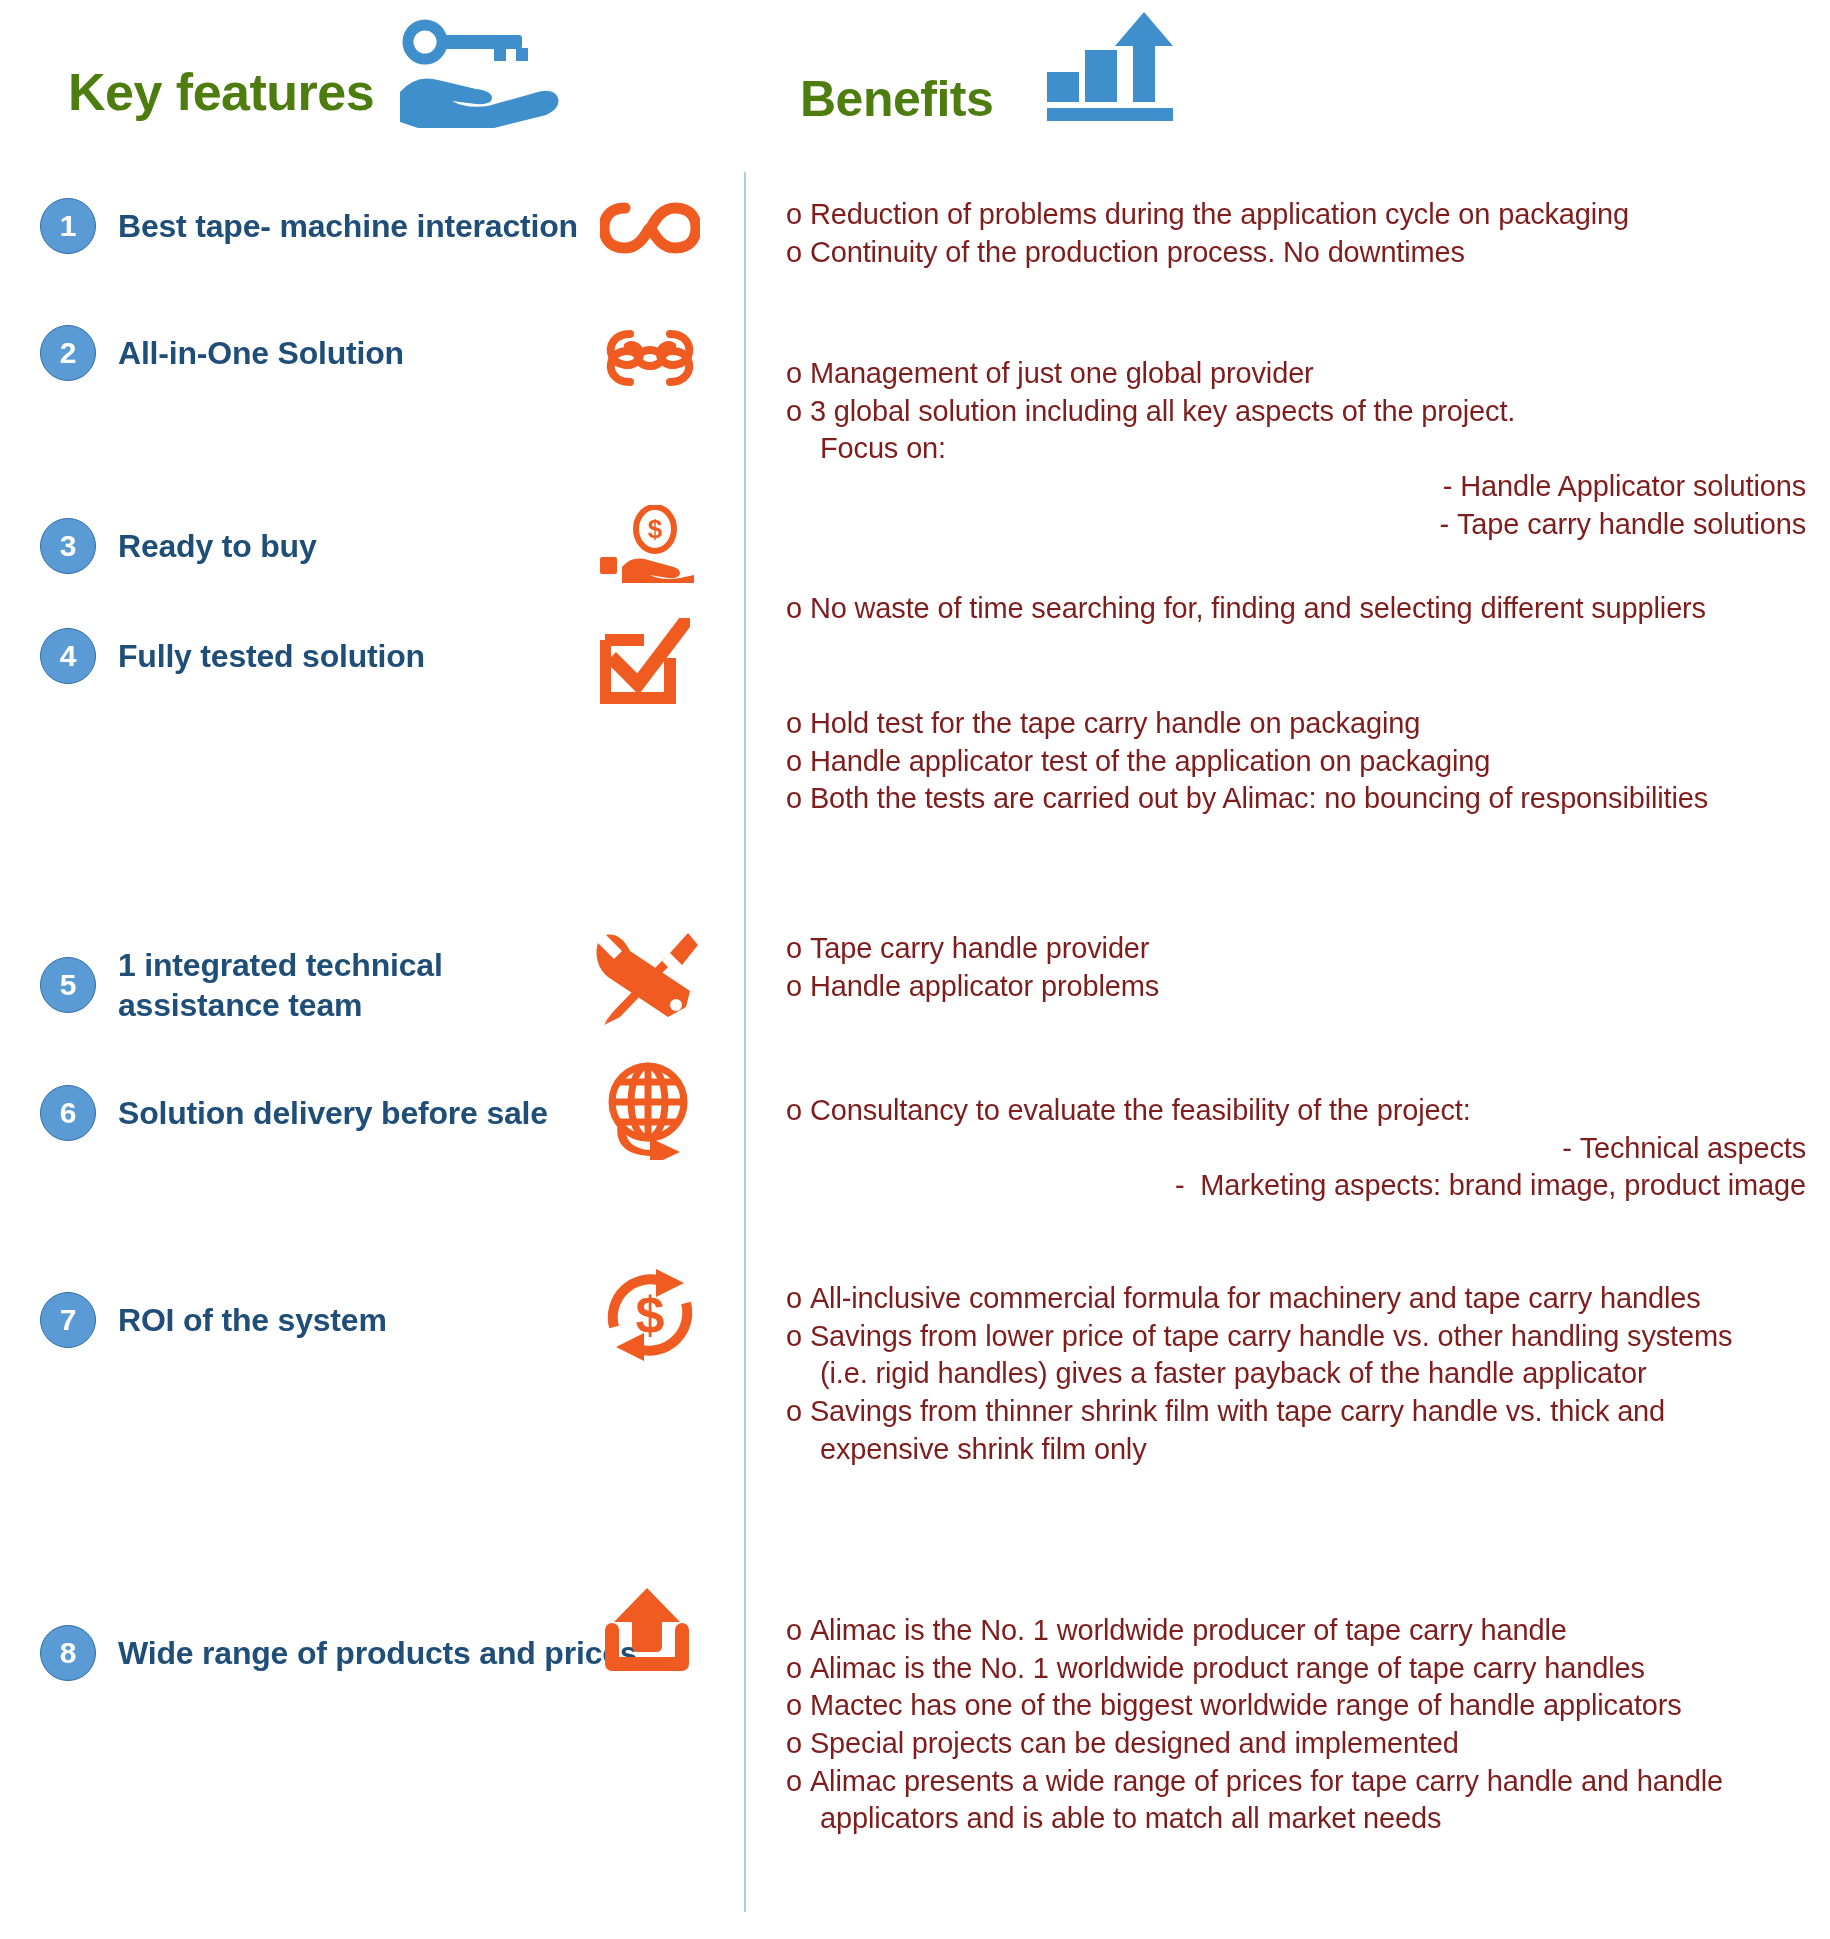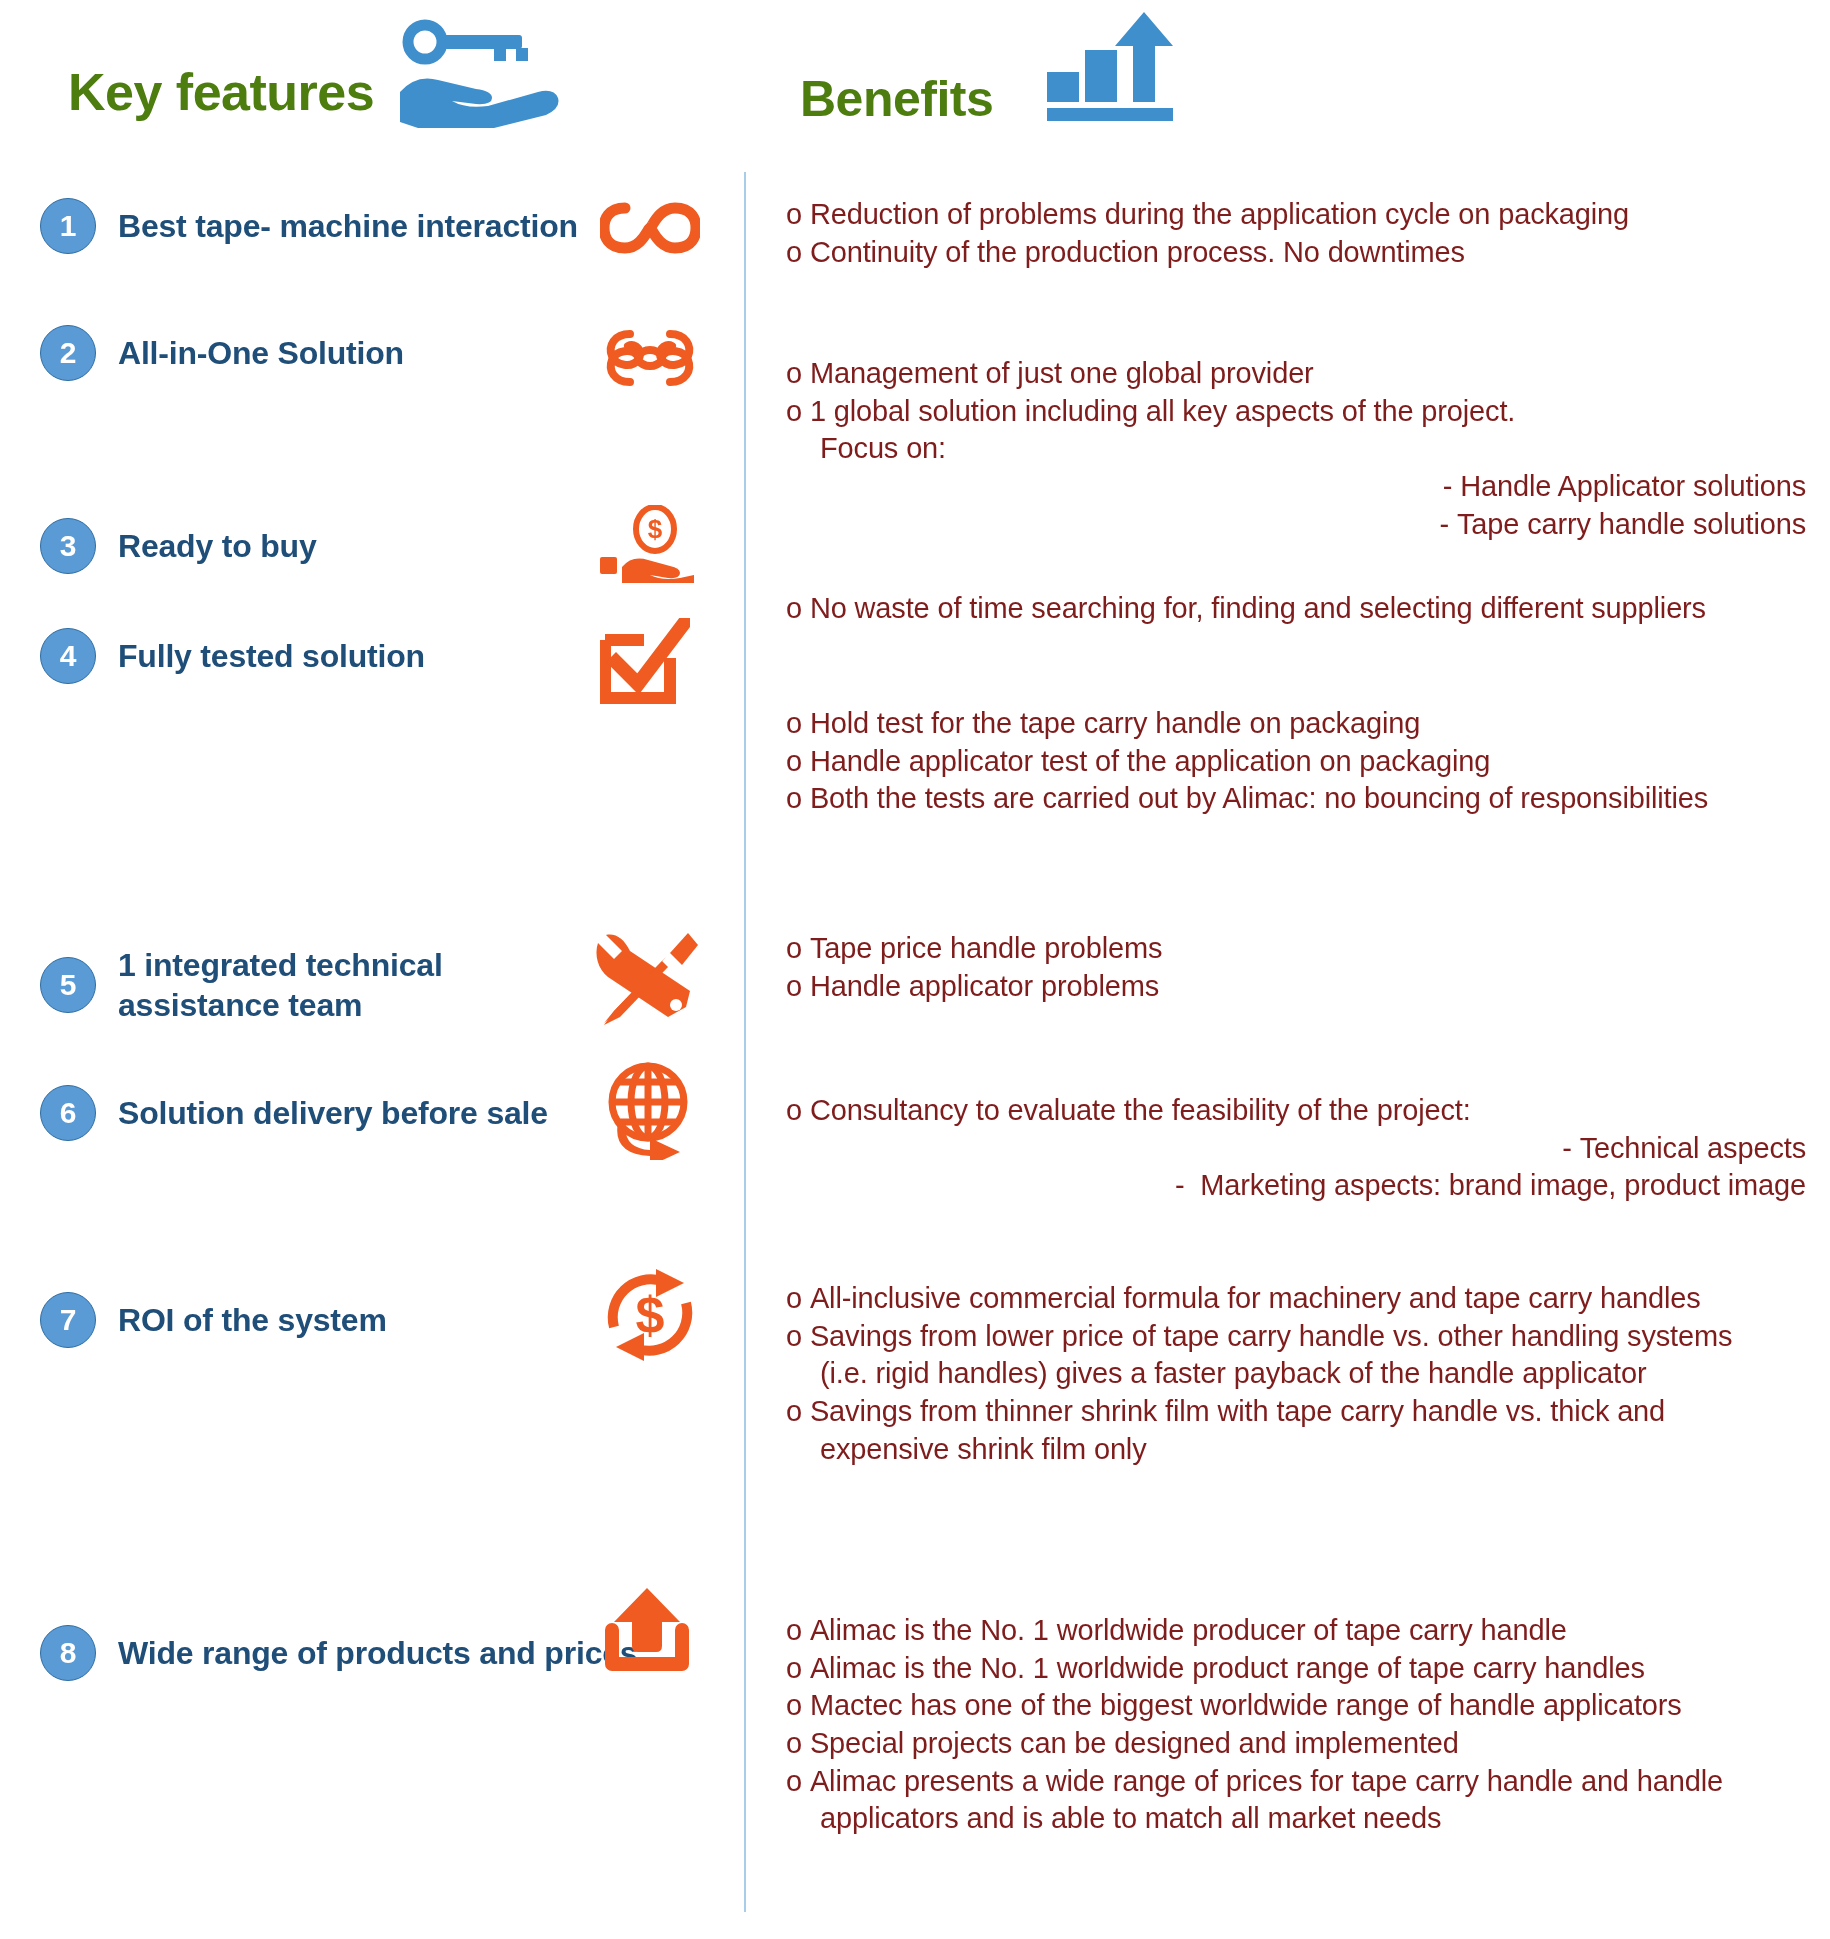--- a/index.html
+++ b/index.html
@@ -201,35 +201,35 @@
     </g>
   </svg>
 </div>
 
 <div class="bn-block" style="top:196px">
     <div class="bn-line lvl0"><span class="ob">o </span><span>Reduction of problems during the application cycle on packaging</span></div>
     <div class="bn-line lvl0"><span class="ob">o </span><span>Continuity of the production process. No downtimes</span></div>
   </div>
 <div class="bn-block" style="top:355px">
     <div class="bn-line lvl0"><span class="ob">o </span><span>Management of just one global provider</span></div>
-    <div class="bn-line lvl0"><span class="ob">o </span><span>1 global solution including all key aspects of the project.</span></div>
+    <div class="bn-line lvl0"><span class="ob">o </span><span>3 global solution including all key aspects of the project.</span></div>
     <div class="bn-line lvl1 cont"><span>Focus on:</span></div>
     <div class="bn-line lvl2"><span class="ob">- </span><span>Handle Applicator solutions</span></div>
     <div class="bn-line lvl2"><span class="ob">- </span><span>Tape carry handle solutions</span></div>
   </div>
 <div class="bn-block" style="top:590px">
     <div class="bn-line lvl0"><span class="ob">o </span><span>No waste of time searching for, finding and selecting different suppliers</span></div>
   </div>
 <div class="bn-block" style="top:705px">
     <div class="bn-line lvl0"><span class="ob">o </span><span>Hold test for the tape carry handle on packaging</span></div>
     <div class="bn-line lvl0"><span class="ob">o </span><span>Handle applicator test of the application on packaging</span></div>
     <div class="bn-line lvl0"><span class="ob">o </span><span>Both the tests are carried out by Alimac: no bouncing of responsibilities</span></div>
   </div>
 <div class="bn-block" style="top:930px">
-    <div class="bn-line lvl0"><span class="ob">o </span><span>Tape price handle problems</span></div>
+    <div class="bn-line lvl0"><span class="ob">o </span><span>Tape carry handle provider</span></div>
     <div class="bn-line lvl0"><span class="ob">o </span><span>Handle applicator problems</span></div>
   </div>
 <div class="bn-block" style="top:1092px">
     <div class="bn-line lvl0"><span class="ob">o </span><span>Consultancy to evaluate the feasibility of the project:</span></div>
     <div class="bn-line lvl2"><span class="ob">- </span><span>Technical aspects</span></div>
     <div class="bn-line lvl2"><span class="ob">- </span><span> Marketing aspects: brand image, product image</span></div>
   </div>
 <div class="bn-block" style="top:1280px">
     <div class="bn-line lvl0"><span class="ob">o </span><span>All-inclusive commercial formula for machinery and tape carry handles</span></div>
     <div class="bn-line lvl0"><span class="ob">o </span><span>Savings from lower price of tape carry handle vs. other handling systems</span></div>

